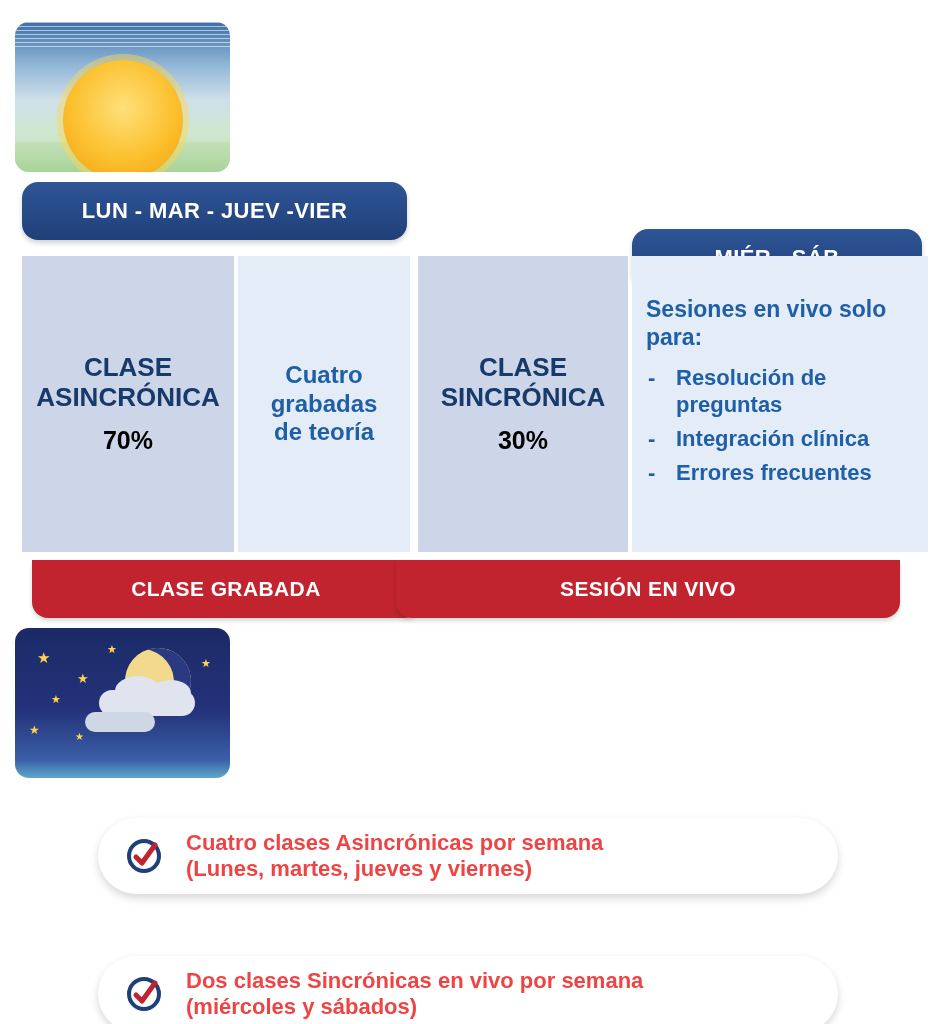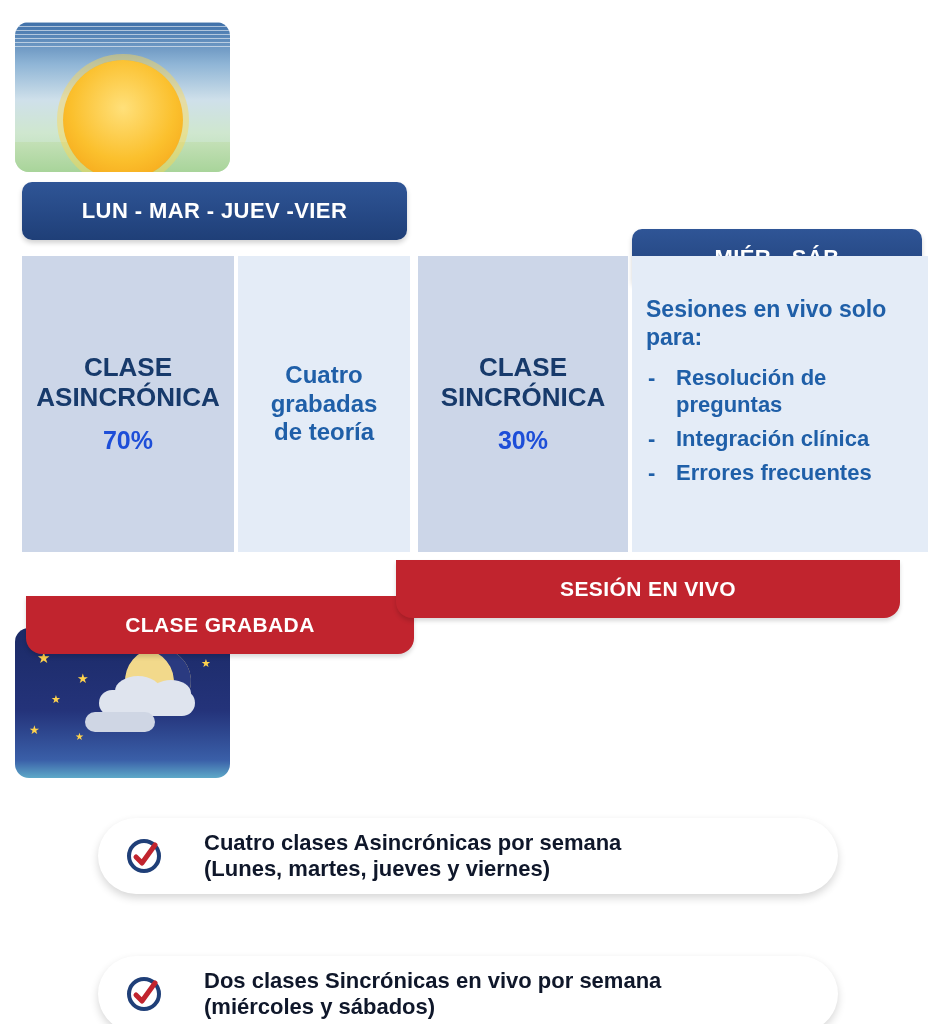--- a/index.html
+++ b/index.html
@@ -110,21 +110,21 @@
   }
   .cloud.c1 { left: 84px; top: 62px; width: 96px; height: 26px; }
   .cloud.c2 { left: 100px; top: 48px; width: 46px; height: 30px; border-radius: 50%; }
   .cloud.c3 { left: 136px; top: 52px; width: 40px; height: 26px; border-radius: 50%; }
   .cloud.c4 { left: 70px; top: 84px; width: 70px; height: 20px; background: #cfd6e4; }
 
   
   .header-pill {
     position: absolute;
     height: 58px;
-    border-radius: 10px;
+    border-radius: 16px;
     background: linear-gradient(180deg, #2f5596 0%, #1f3f78 100%);
     color: #ffffff;
     display: flex;
     align-items: center;
     justify-content: center;
     font-weight: bold;
     font-size: 22px;
     letter-spacing: 0.4px;
     box-shadow: 0 3px 5px rgba(0,0,0,0.18);
   }
@@ -149,21 +149,21 @@
   #card-sync { left: 418px; width: 210px; align-items: center; text-align: center; }
   #card-live { left: 632px; width: 296px; padding: 0 14px; justify-content: flex-start; padding-top: 40px; }
 
   .card-title-strong {
     color: #173a6b;
     font-weight: bold;
     font-size: 26px;
     line-height: 1.14;
   }
   .card-pct {
-    color: #1d4ed8;
+    color: #000000;
     font-weight: bold;
     font-size: 25px;
     margin-top: 14px;
   }
   .card-text-plain {
     color: #1f5fa8;
     font-weight: bold;
     font-size: 24px;
     line-height: 1.2;
   }
@@ -204,45 +204,45 @@
     font-weight: bold;
     font-size: 21px;
     letter-spacing: 0.4px;
     display: flex;
     align-items: center;
     justify-content: center;
     border-bottom-left-radius: 16px;
     border-bottom-right-radius: 16px;
     box-shadow: 0 3px 4px rgba(0,0,0,0.15);
   }
-  #red-left { left: 26px; width: 388px; margin-top: 36px; }
+  #red-left { left: 32px; width: 388px; }
   #red-right { left: 396px; width: 504px; }
 
   
   .note-pill {
     position: absolute;
     left: 98px;
     width: 740px;
     height: 76px;
     background: #ffffff;
     border-radius: 38px;
     box-shadow: 0 4px 8px rgba(0,0,0,0.16);
     display: flex;
     align-items: center;
     padding-left: 26px;
     box-sizing: border-box;
   }
   #note-1 { top: 818px; }
   #note-2 { top: 956px; }
   .note-text {
-    color: #0f172a;
+    color: #ef4444;
     font-weight: bold;
     font-size: 22px;
     line-height: 1.2;
-    margin-left: 40px;
+    margin-left: 22px;
   }
   .check-icon {
     flex: 0 0 auto;
     width: 40px;
     height: 40px;
     position: relative;
   }
 </style>
 </head>
 <body>

